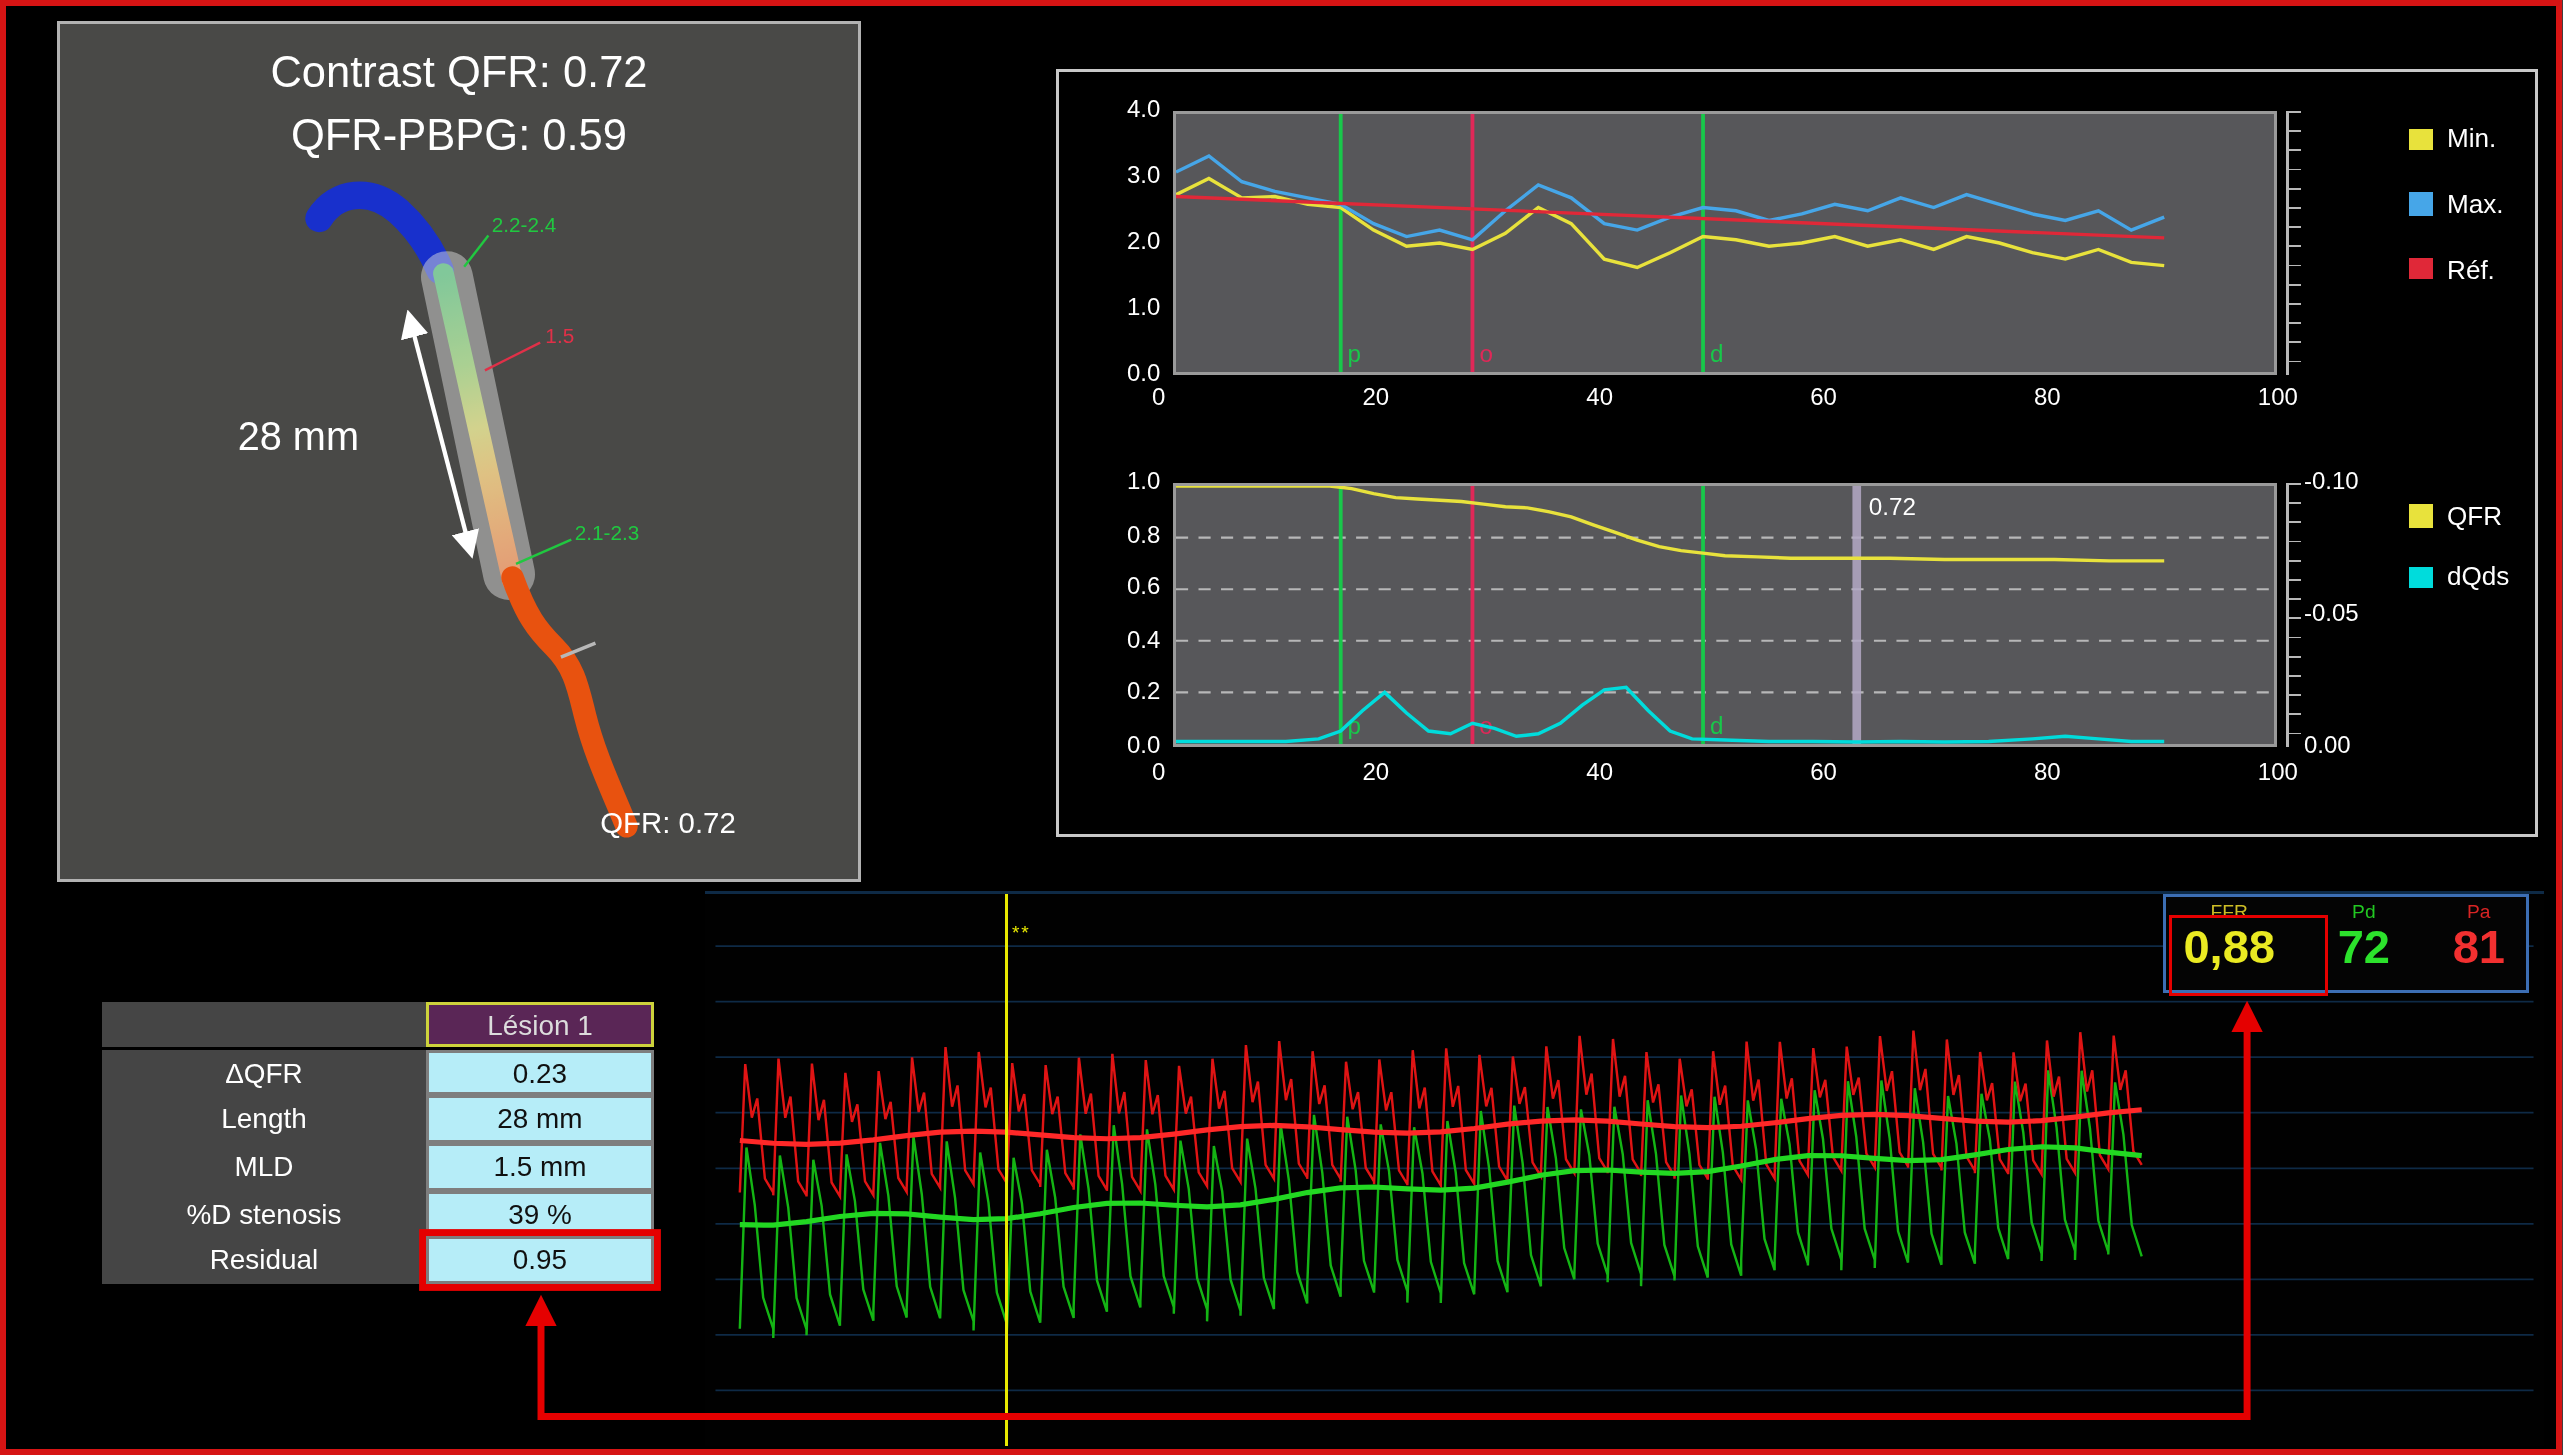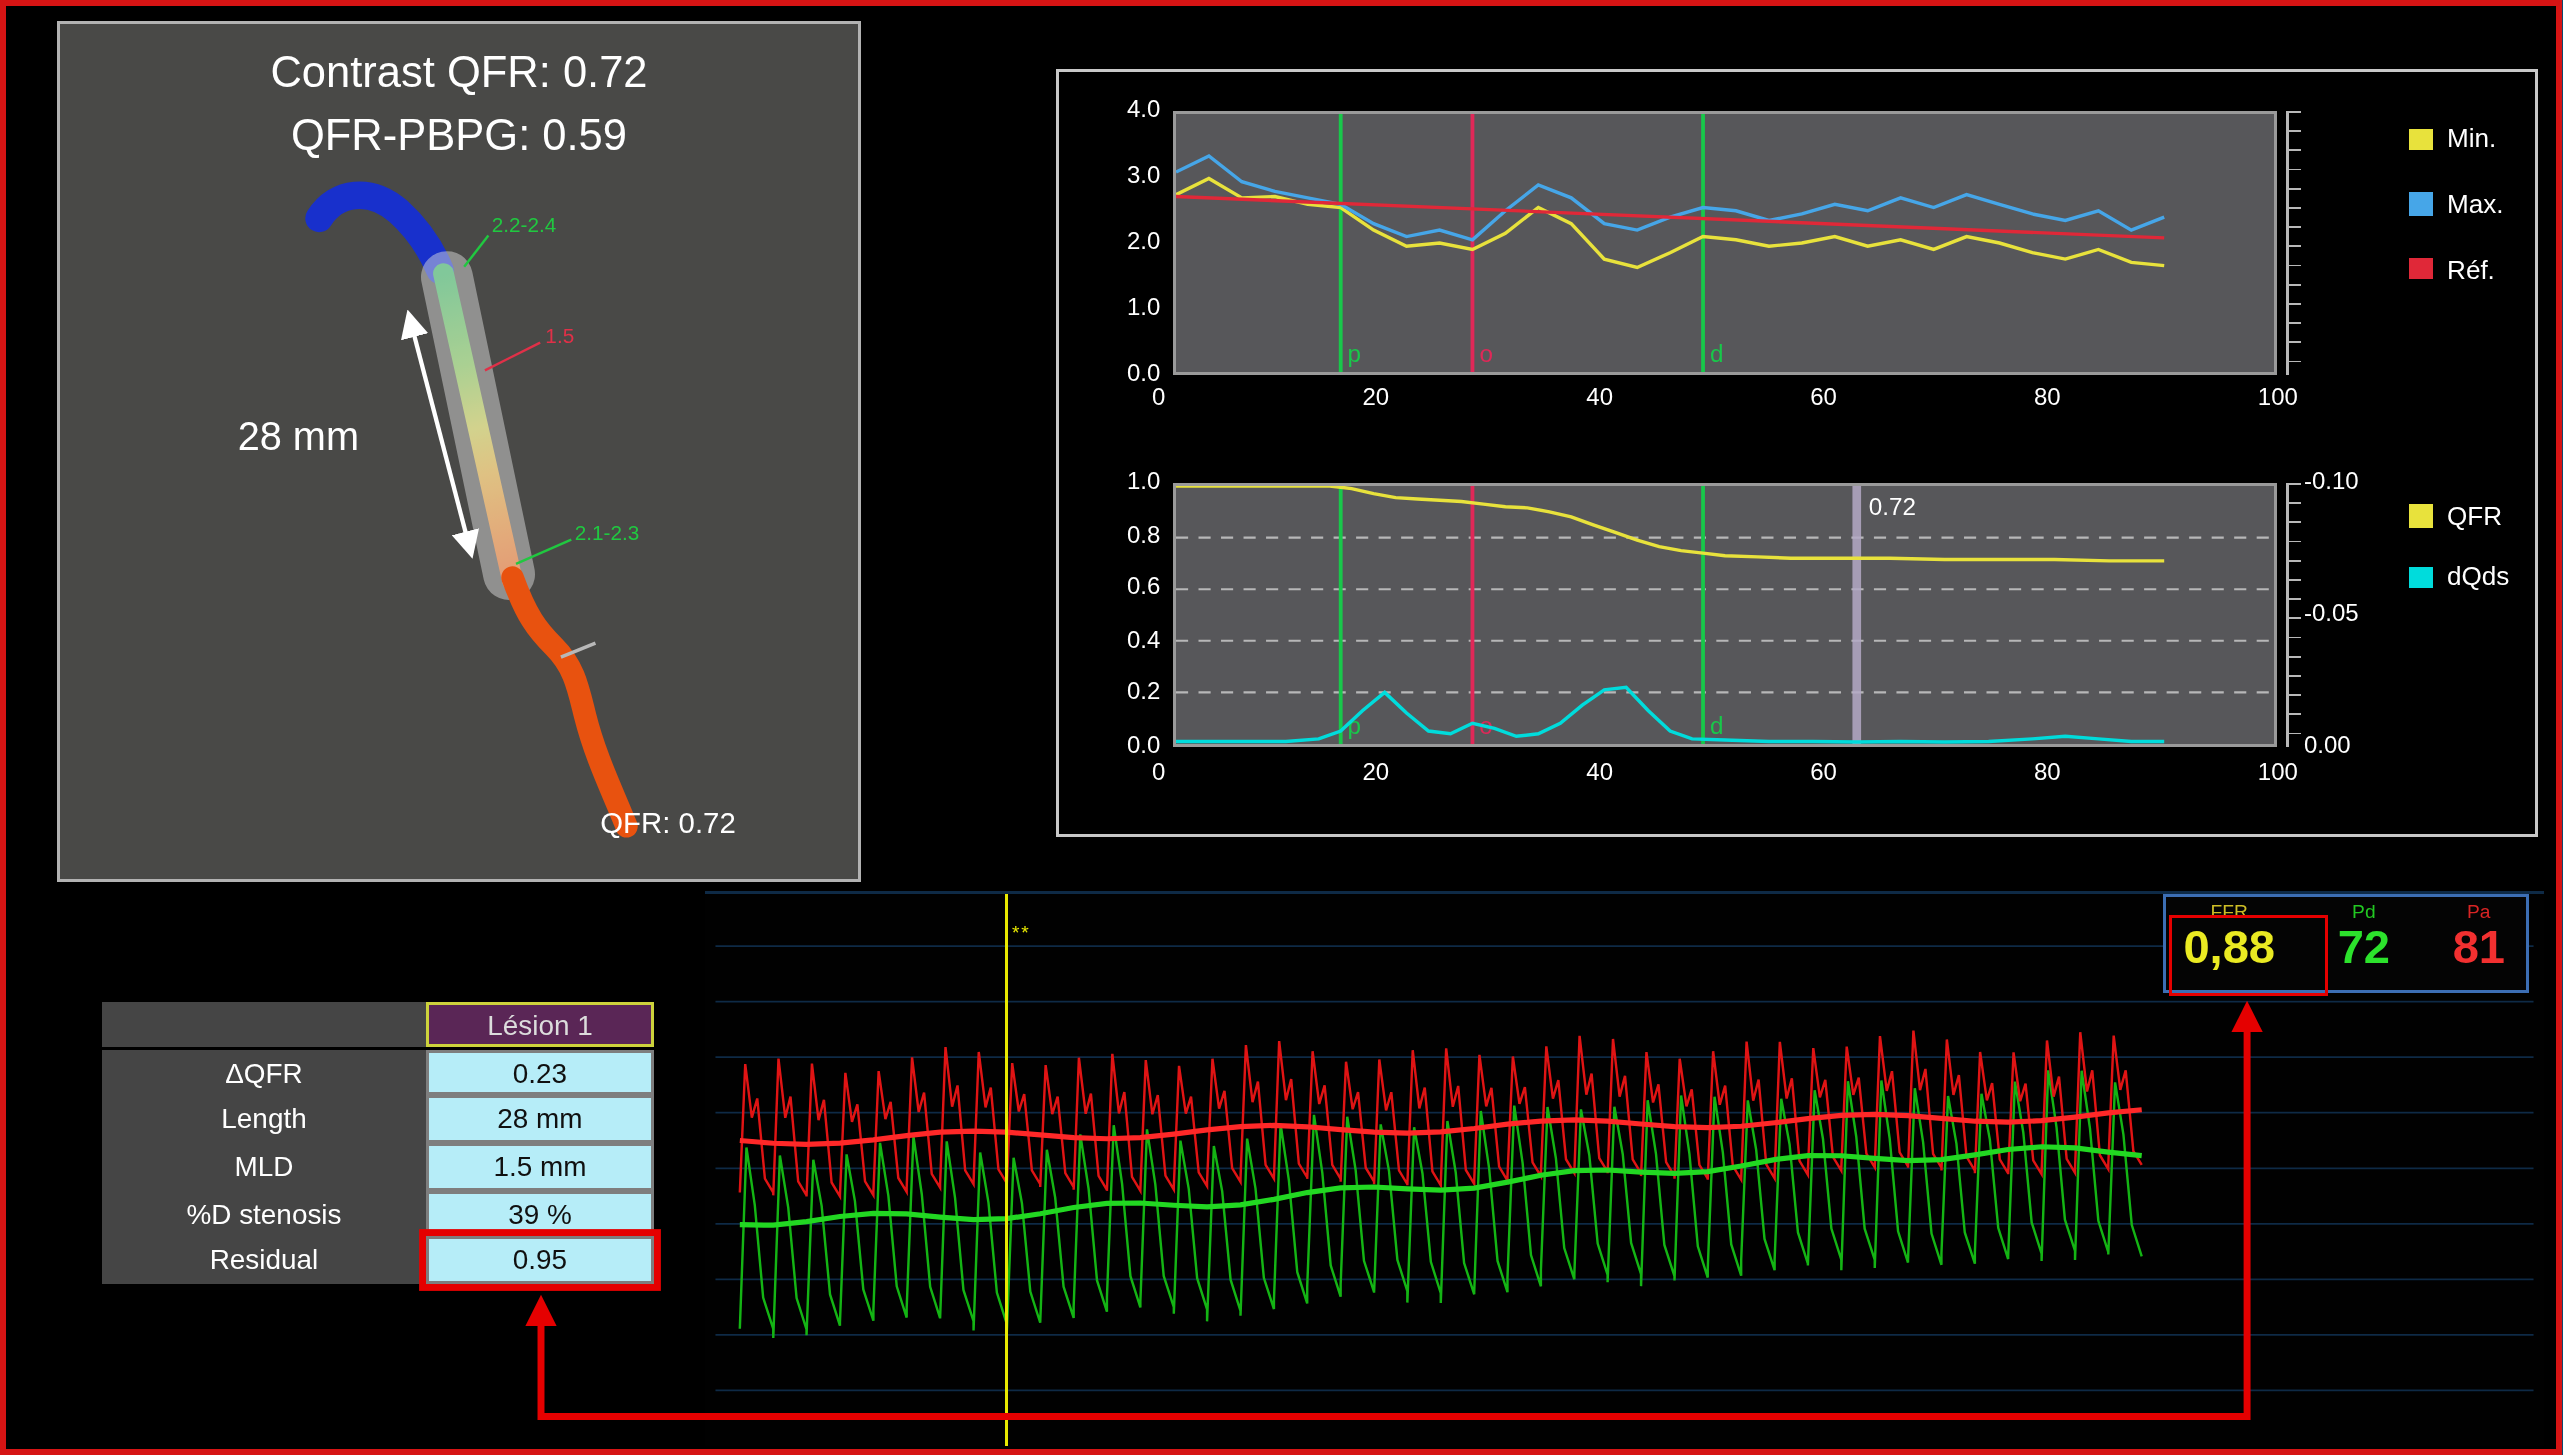--- a/index.html
+++ b/index.html
@@ -1,16 +1,16 @@
 <!DOCTYPE html>
 <html style="font-size:9.3px"><head>
 <meta charset="utf-8">
 <style>
   html,body{margin:0;padding:0;background:#000;}
-  .viewport{position:relative;width:2563px;height:1455px;overflow:hidden;background:#0c4a6e;}
+  .viewport{position:relative;width:2563px;height:1455px;overflow:hidden;background:#404040;}
   .stage{
     position:absolute;top:0;left:0;width:854px;height:485px;
     background:#000;border:2.3px solid #d61414;box-sizing:border-box;
     transform:scale(3);transform-origin:0 0;
     font-family:"Liberation Sans","DejaVu Sans",sans-serif;color:#fff;
   }
   
   .vessel-panel{position:absolute;left:17px;top:5.2px;width:268px;height:287px;
     background:#494947;border:1.2px solid #b2b2b2;box-sizing:border-box;}
   .vp-title{position:absolute;left:0;width:100%;text-align:center;font-size:14.5px;color:#fff;}

